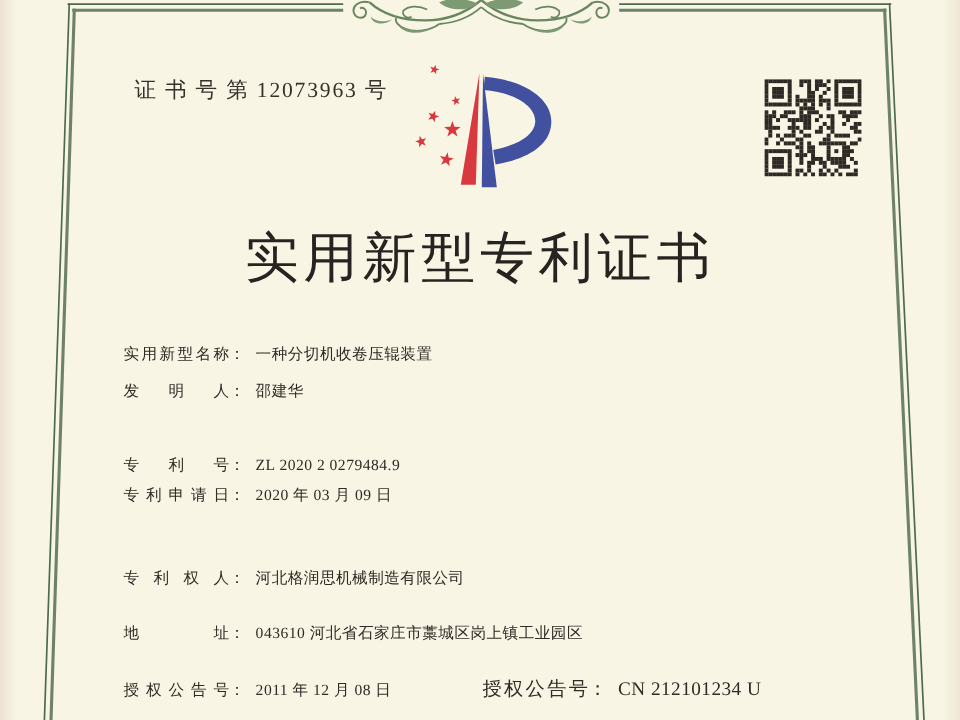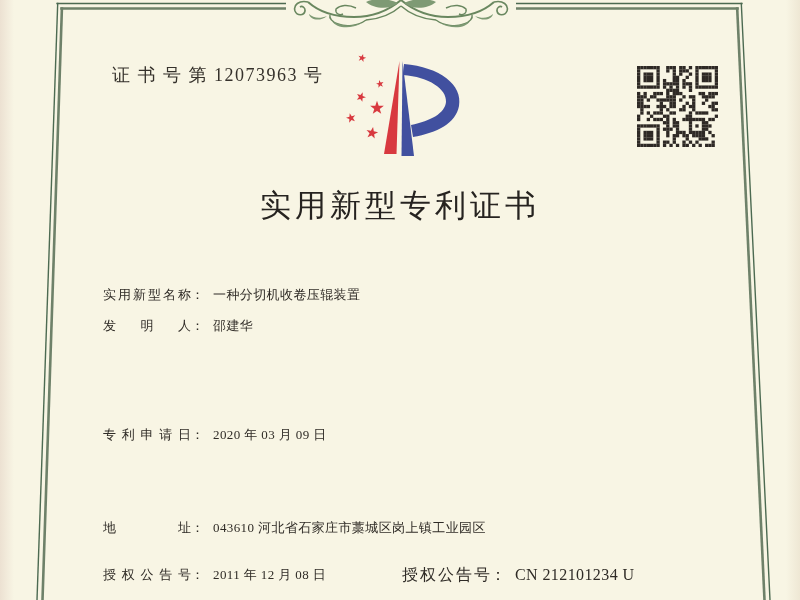--- a/index.html
+++ b/index.html
@@ -8,24 +8,24 @@
     background:linear-gradient(90deg,#ece1d2 0,#f8f5e4 14px,#f8f5e4 786px,#eee7d4 800px),#f8f5e4;
     font-family:"Liberation Serif","DejaVu Serif",serif;
     color:#2f2b26;
   }
   .frame-svg{position:absolute;left:0;top:0;}
   .cert-no{position:absolute;left:88px;top:63px;font-size:18px;letter-spacing:1.5px;white-space:nowrap;color:#35312b;margin-left:24px;}
   .logo{position:absolute;left:344px;top:52px;}
   .qr{position:absolute;left:637px;top:66px;}
   .title{
     position:absolute;left:0;top:185px;width:100%;text-align:center;
-    font-size:31px;letter-spacing:4px;color:#262320;white-space:nowrap;
+    font-size:45px;letter-spacing:4px;color:#262320;white-space:nowrap;
   }
   .row{position:absolute;left:103px;font-size:13px;line-height:19px;white-space:nowrap;}
-  .r0{top:285px}.r1{top:316px}.r2{top:378px}.r3{top:425px}.r4{top:472px}.r5{top:518px}.r6{top:565px}
+  .r0{top:285px}.r1{top:316px}.r2{top:378px}.r3{top:403px}.r4{top:472px}.r5{top:518px}.r6{top:565px}
   .grant{position:absolute;left:402px;top:565px;font-size:16px;line-height:19px;white-space:nowrap;}
   .flabel{display:inline-block;width:88px;text-align:justify;text-align-last:justify;}
   .fvalue{margin-left:9px;letter-spacing:.4px;}
   .colon{letter-spacing:0;}
 </style>
 </head>
 <body>
 
 <div class="page">
 
@@ -393,23 +393,29 @@
     </svg>
 
   <div class="title">实用新型专利证书</div>
 
   <div class="row r0">
     <span class="flabel">实用新型名称</span><span class="colon">：</span><span class="fvalue">一种分切机收卷压辊装置</span>
   </div>
   <div class="row r1">
     <span class="flabel">发明人</span><span class="colon">：</span><span class="fvalue">邵建华</span>
   </div>
+  <div class="row r2">
+    <span class="flabel">专利号</span><span class="colon">：</span><span class="fvalue">ZL 2020 2 0279484.9</span>
+  </div>
   <div class="row r3">
     <span class="flabel">专利申请日</span><span class="colon">：</span><span class="fvalue">2020 年 03 月 09 日</span>
   </div>
+  <div class="row r4">
+    <span class="flabel">专利权人</span><span class="colon">：</span><span class="fvalue">河北格润思机械制造有限公司</span>
+  </div>
   <div class="row r5">
     <span class="flabel">地址</span><span class="colon">：</span><span class="fvalue">043610 河北省石家庄市藁城区岗上镇工业园区</span>
   </div>
   <div class="row r6">
     <span class="flabel">授权公告号</span><span class="colon">：</span><span class="fvalue">2011 年 12 月 08 日</span>
   </div>
   <div class="grant">
     <span class="flabel">授权公告号</span><span class="colon">：</span><span class="fvalue">CN 212101234 U</span>
   </div>
 

